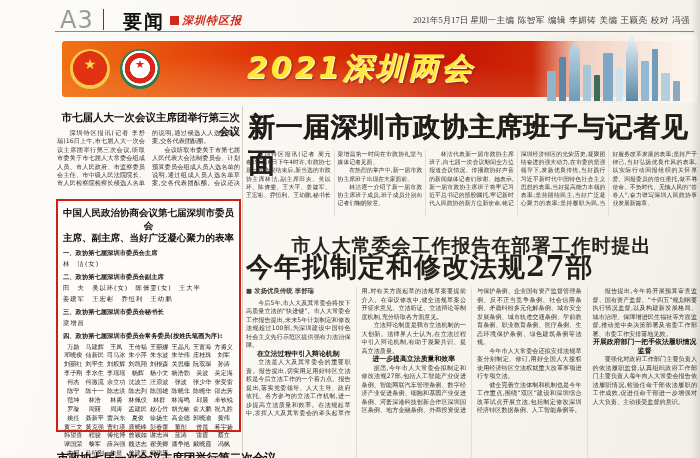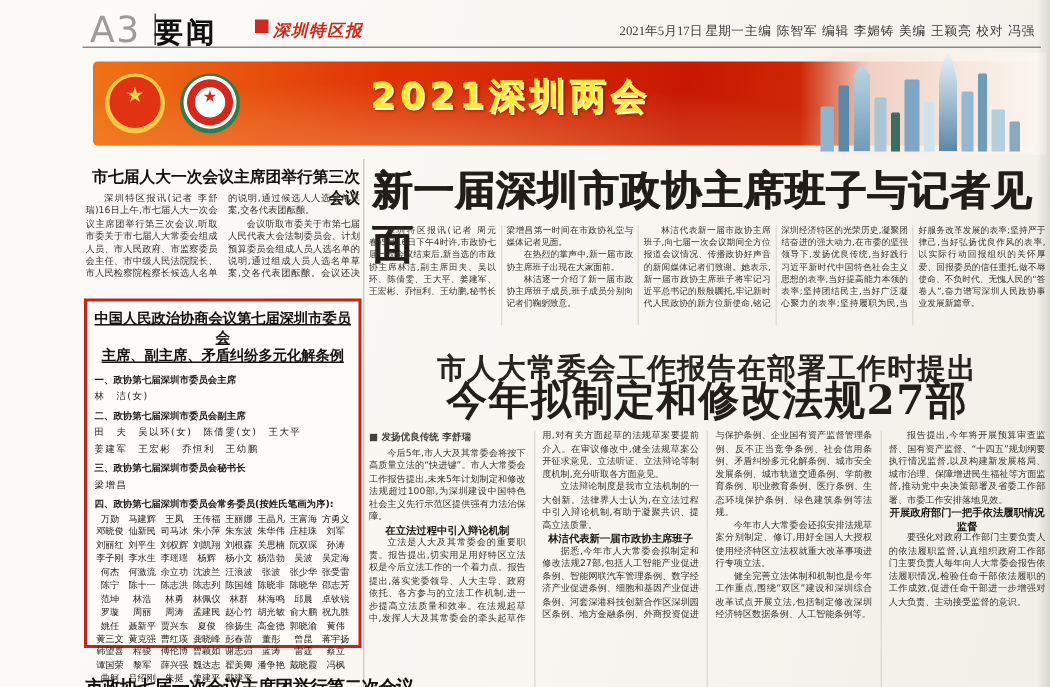--- a/index.html
+++ b/index.html
@@ -7,40 +7,40 @@
        font-family:"DejaVu Sans",sans-serif;color:#222;}
   .page{position:absolute;left:0;top:0;width:700px;height:458px;
         background:linear-gradient(105deg,#fcfbf8 0%,#f8f6f1 55%,#f2efe8 100%);}
   .edge-shadow{position:absolute;right:0;top:0;width:9px;height:100%;
         background:linear-gradient(to right,rgba(0,0,0,0),rgba(0,0,0,0.10));}
 
   
   .hdr{position:absolute;left:55px;top:6px;right:8px;height:25px;}
   .pageno{position:absolute;left:5px;top:0;font-size:24px;color:#9b9b9b;letter-spacing:1px;}
   .hdr-div{position:absolute;left:48px;top:3px;width:1px;height:21px;background:#444;}
-  .section{position:absolute;left:48px;top:3px;font-size:19px;font-weight:900;color:#101010;letter-spacing:2px;}
-  .logo{position:absolute;left:115px;top:7px;display:flex;gap:3px;}
+  .section{position:absolute;left:68px;top:3px;font-size:19px;font-weight:900;color:#101010;letter-spacing:2px;}
+  .logo{position:absolute;left:115px;top:7px;display:flex;align-items:center;gap:3px;}
   .logo-box{width:9px;height:9px;background:#d1281c;display:inline-block;}
   .logo-txt{font-size:11px;font-weight:bold;font-style:italic;color:#d1281c;letter-spacing:1px;}
   .hdr-date{position:absolute;left:358px;top:9px;font-size:8.5px;color:#3a3a3a;font-family:Liberation Serif, serif;}
   .hdr-editors{position:absolute;right:2px;top:9px;font-size:8.5px;color:#3a3a3a;letter-spacing:0.5px;}
   .hdr-rule{position:absolute;left:55px;right:6px;top:31px;height:1px;background:#8a8a84;}
 
   
   .banner{position:absolute;left:62px;top:41px;width:636px;height:56px;
           background:linear-gradient(100deg,#f07315 0%,#e03406 30%,#c81803 62%,#d33509 85%,#e8643a 100%);
           border-radius:3px;}
   .banner-glow{position:absolute;inset:0;border-radius:3px;
           background:radial-gradient(ellipse at 35% 110%,rgba(255,220,150,0.35),rgba(255,255,255,0) 55%);}
   .emblem{position:absolute;top:8px;width:40px;height:40px;border-radius:50%;}
   .emblem-1{left:8px;background:radial-gradient(circle at 50% 48%,#e23214 0 58%,#f7c948 60% 84%,#caa034 86% 100%);}
   .emblem-1 .star{position:absolute;left:0;top:7px;width:100%;text-align:center;color:#ffd84d;font-size:14px;}
   .emblem-2{left:58px;background:radial-gradient(circle at 50% 48%,#ffffff 0 34%,#d8261a 36% 52%,#ffffff 54% 60%,#2e7d4f 62% 84%,#caa034 86% 100%);}
   .emblem-2 .star{position:absolute;left:0;top:9px;width:100%;text-align:center;color:#d8261a;font-size:11px;}
-  .banner-title{position:absolute;left:185px;top:7px;font-size:24px;font-weight:900;
+  .banner-title{position:absolute;left:185px;top:7px;font-size:30px;font-weight:900;font-style:italic;
           color:#ffe93b;letter-spacing:3px;
           text-shadow:1px 1px 0 #fff6d8,2px 2px 2px rgba(120,20,0,0.6);}
   .skyline{position:absolute;right:0;top:-6px;width:165px;height:68px;overflow:visible;
           background:linear-gradient(to right,rgba(246,236,226,0) 0,rgba(246,236,226,0.85) 28%,#fbf7f1 100%);
           display:flex;align-items:flex-end;gap:3px;padding:0 6px 2px 14px;box-sizing:border-box;}
   .bld{flex:0 0 auto;border-radius:1px 1px 0 0;}
   .bld:nth-child(1){width:9px;height:30px;background:#8fb4cc;}
   .bld:nth-child(2){width:7px;height:44px;background:#5c87a6;}
   .bld:nth-child(3){width:11px;height:58px;background:linear-gradient(#bcd6e4,#6f9cb8);clip-path:polygon(50% 0,100% 12%,100% 100%,0 100%,0 12%);}
   .bld:nth-child(4){width:8px;height:36px;background:#a8c6d8;}
@@ -59,42 +59,42 @@
   
   .l-headline{position:absolute;left:57px;top:111px;width:183px;text-align:right;
           font-size:10.5px;font-weight:900;color:#15110e;letter-spacing:0;}
   .l-body{position:absolute;left:57px;top:129px;width:183px;height:66px;overflow:hidden;
           column-count:2;column-gap:7px;font-size:6.2px;line-height:8.4px;color:#33302c;text-align:justify;}
   .l-body p,.meet-body p,.law-body p{margin:0;text-indent:2em;}
 
   
   .namebox{position:absolute;left:56px;top:199px;width:185px;height:233px;box-sizing:border-box;
           border:2.5px solid #cf2015;background:#fdfcf8;padding:6px 5px 3px;}
-  .nb-title{font-size:9.5px;font-weight:900;color:#15110e;text-align:center;line-height:12.5px;text-decoration:underline;}
+  .nb-title{font-size:9.5px;font-weight:900;color:#15110e;text-align:center;line-height:12.5px;}
   .nb-label{font-size:6.3px;font-weight:bold;color:#1c1916;margin-top:4px;}
   .nb-line{font-size:6.3px;color:#26231f;margin-top:2px;letter-spacing:1px;}
   .namegrid{display:grid;grid-template-columns:repeat(8,1fr);row-gap:2.4px;column-gap:1px;
           margin-top:3px;font-size:6.1px;line-height:6.5px;text-align:center;color:#26231f;}
 
   
   .bl-headline{position:absolute;left:57px;top:450px;width:186px;font-size:12px;font-weight:900;
           color:#15110e;white-space:nowrap;letter-spacing:-0.5px;}
 
   
   .meet-headline{position:absolute;left:248px;top:109px;width:448px;text-align:left;
           font-size:27px;font-weight:900;color:#231d19;letter-spacing:0.5px;
           text-shadow:0.6px 0 0 #231d19;}
   .meet-body{position:absolute;left:246px;top:150px;width:451px;height:67px;overflow:hidden;
           column-count:5;column-gap:7px;column-rule:1px solid #e2ddd3;
           font-size:5.8px;line-height:8.2px;color:#35322d;text-align:justify;}
 
   
   .law-kicker{position:absolute;left:246px;top:233px;width:451px;text-align:center;
           font-size:19px;font-weight:bold;color:#2a2420;letter-spacing:1px;}
-  .law-headline{position:absolute;left:246px;top:249px;width:451px;text-align:center;
+  .law-headline{position:absolute;left:246px;top:249px;width:451px;
           font-family:"DejaVu Serif",serif;font-size:27px;font-weight:900;color:#241e1a;letter-spacing:1px;}
   .law-body{position:absolute;left:246px;top:287px;width:451px;height:171px;overflow:hidden;
           column-count:4;column-gap:11px;column-rule:1px solid #e2ddd3;
           font-size:6.1px;line-height:8.5px;color:#35322d;text-align:justify;}
   .byline{font-weight:bold;color:#45413c;font-size:6.4px;margin-bottom:3px;}
   .subhead{font-weight:900;text-align:center;font-size:6.9px;margin:3.5px 0;break-inside:avoid;
           color:#181511;text-indent:0 !important;}
 </style>
 </head>
 <body>
@@ -142,21 +142,21 @@
   <div class="vrule"></div>
 
   <div class="l-headline">市七届人大一次会议主席团举行第三次会议</div>
   <div class="l-body">
       <p>深圳特区报讯(记者 李舒瑞)16日上午,市七届人大一次会议主席团举行第三次会议,听取市委关于市七届人大常委会组成人员、市人民政府、市监察委员会主任、市中级人民法院院长、市人民检察院检察长候选人名单的说明,通过候选人人选名单草案,交各代表团酝酿。</p>
       <p>会议听取市委关于市第七届人民代表大会法制委员会、计划预算委员会组成人员人选名单的说明,通过组成人员人选名单草案,交各代表团酝酿。会议还决定了代表联名提出候选人的截止时间。</p>
     </div>
 
   <div class="namebox">
     <div class="nb-title">中国人民政治协商会议第七届深圳市委员会</div>
-    <div class="nb-title">主席、副主席、矛盾纠纷多元化解条例</div>
+    <div class="nb-title">主席、副主席、当好广泛凝心聚力的表率</div>
     <div class="nb-label">一、政协第七届深圳市委员会主席</div>
     <div class="nb-line">林　洁(女)</div>
     <div class="nb-label">二、政协第七届深圳市委员会副主席</div>
     <div class="nb-line">田　夫　吴以环(女)　陈倩雯(女)　王大平</div>
     <div class="nb-line">姜建军　王宏彬　乔恒利　王幼鹏</div>
     <div class="nb-label">三、政协第七届深圳市委员会秘书长</div>
     <div class="nb-line">梁增昌</div>
     <div class="nb-label">四、政协第七届深圳市委员会常务委员(按姓氏笔画为序):</div>
     <div class="namegrid">
         <span>万勋</span>
@@ -274,21 +274,21 @@
     </div>
 
   <div class="law-kicker">市人大常委会工作报告在部署工作时提出</div>
   <div class="law-headline">今年拟制定和修改法规27部</div>
   <div class="law-body">
     <div class="byline">■ 发扬优良传统 李舒瑞</div>
   <p>今后5年,市人大及其常委会将按下高质量立法的“快进键”。市人大常委会工作报告提出,未来5年计划制定和修改法规超过100部,为深圳建设中国特色社会主义先行示范区提供强有力法治保障。</p>
       <p class="subhead">在立法过程中引入辩论机制</p>
       <p>立法是人大及其常委会的重要职责。报告提出,切实用足用好特区立法权是今后立法工作的一个着力点。报告提出,落实党委领导、人大主导、政府依托、各方参与的立法工作机制,进一步提高立法质量和效率。在法规起草中,发挥人大及其常委会的牵头起草作用,对有关方面起草的法规草案要提前介入。在审议修改中,健全法规草案公开征求意见、立法听证、立法辩论等制度机制,充分听取各方面意见。</p>
       <p>立法辩论制度是我市立法机制的一大创新。法律界人士认为,在立法过程中引入辩论机制,有助于凝聚共识、提高立法质量。</p>
-      <p class="subhead">林洁代表新一届市政协主席班子</p>
+      <p class="subhead">进一步提高立法质量和效率</p>
       <p>据悉,今年市人大常委会拟制定和修改法规27部,包括人工智能产业促进条例、智能网联汽车管理条例、数字经济产业促进条例、细胞和基因产业促进条例、河套深港科技创新合作区深圳园区条例、地方金融条例、外商投资促进与保护条例、企业国有资产监督管理条例、反不正当竞争条例、社会信用条例、矛盾纠纷多元化解条例、城市安全发展条例、城市轨道交通条例、学前教育条例、职业教育条例、医疗条例、生态环境保护条例、绿色建筑条例等法规。</p>
       <p>今年市人大常委会还拟安排法规草案分别制定、修订,用好全国人大授权使用经济特区立法权就重大改革事项进行专项立法。</p>
       <p>健全完善立法体制和机制也是今年工作重点,围绕“双区”建设和深圳综合改革试点开展立法,包括制定修改深圳经济特区数据条例、人工智能条例等。</p>
       <p>报告提出,今年将开展预算审查监督、国有资产监督、“十四五”规划纲要执行情况监督,以及构建新发展格局、城市治理、保障增进民生福祉等方面监督,推动党中央决策部署及省委工作部署、市委工作安排落地见效。</p>
       <p class="subhead">开展政府部门一把手依法履职情况监督</p>
       <p>要强化对政府工作部门主要负责人的依法履职监督,认真组织政府工作部门主要负责人每年向人大常委会报告依法履职情况,检验任命干部依法履职的工作成效,促进任命干部进一步增强对人大负责、主动接受监督的意识。</p>
     </div>
 
   <div class="edge-shadow"></div>
 </div>

